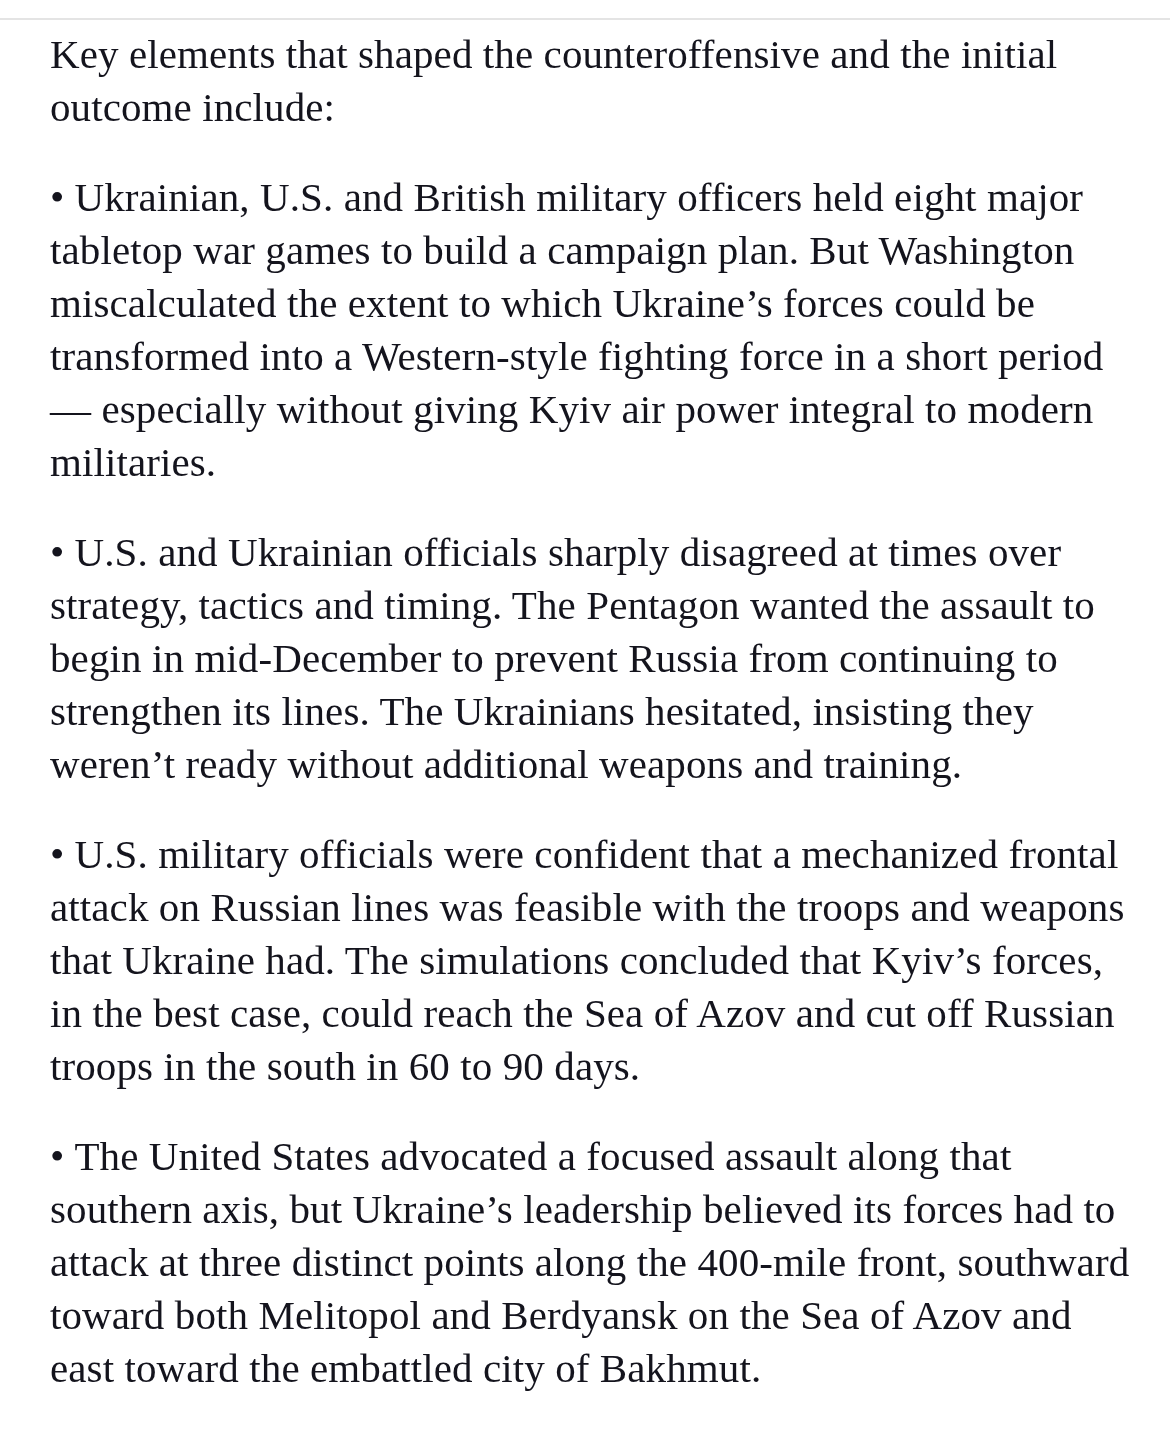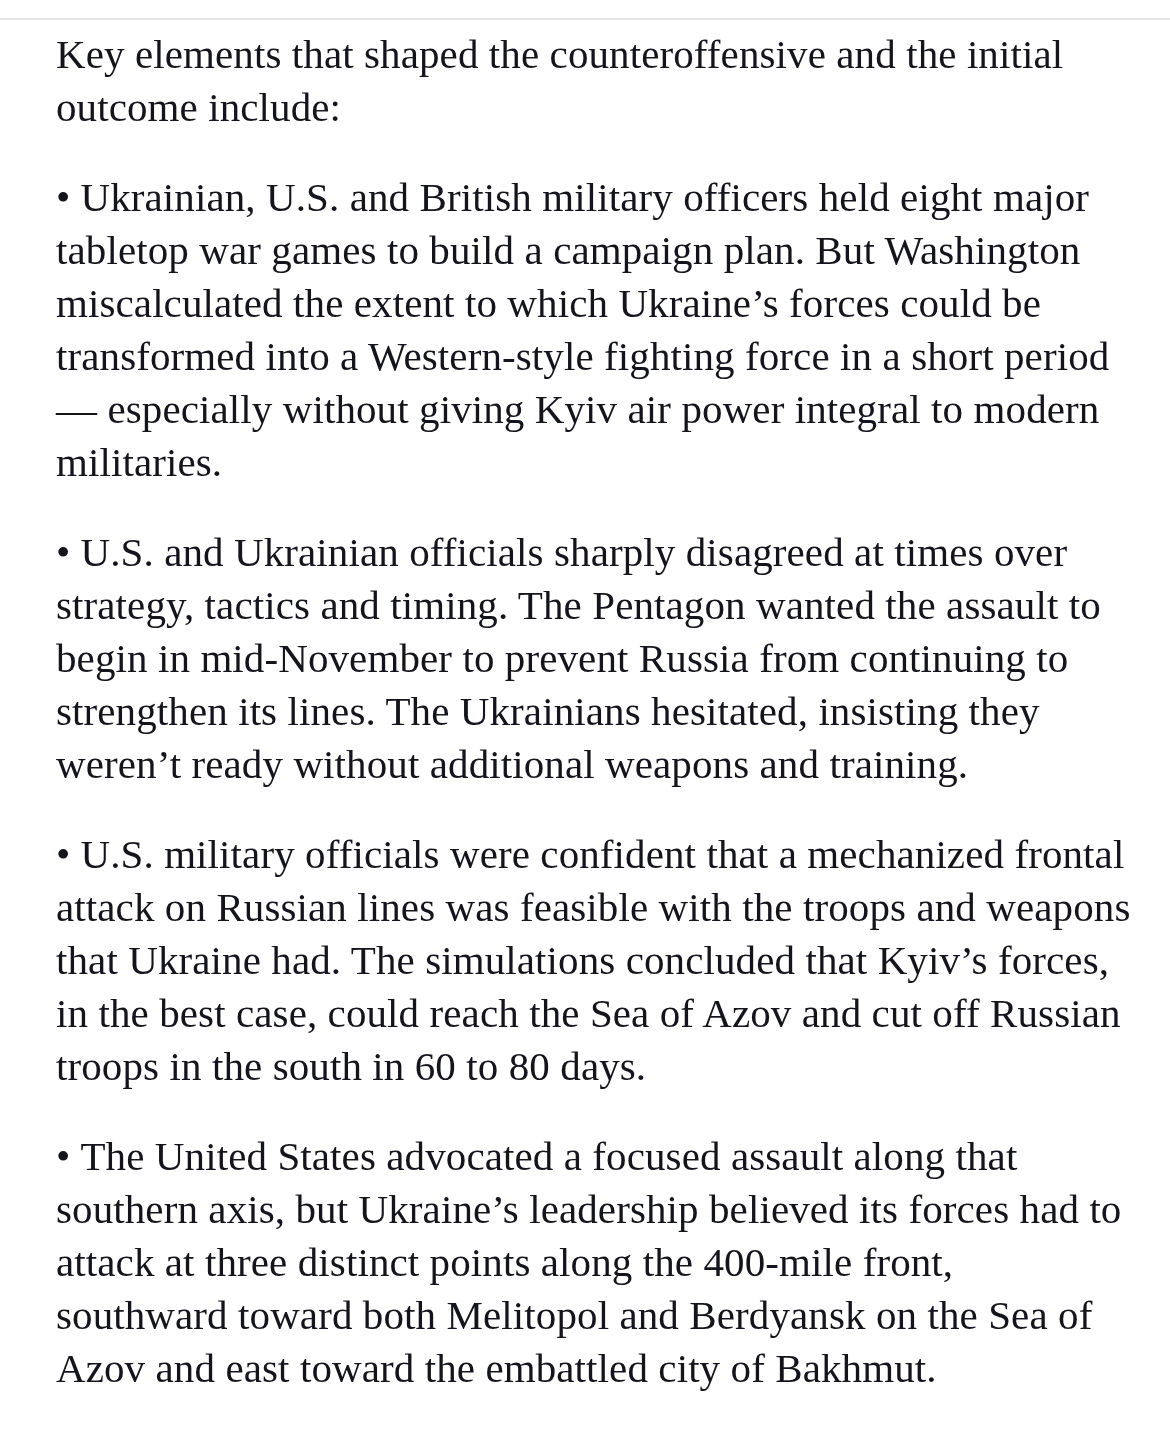--- a/index.html
+++ b/index.html
@@ -19,38 +19,38 @@
     width: 100%;
     background: #e4e4e4;
   }
   .article {
     padding: 8px 38px 0 38px;
     color: #14141d;
   }
   .article p {
     font-size: 41px;
     line-height: 53px;
-    margin: 0 0 37px 18px;
+    margin: 0 0 37px 12px;
     letter-spacing: 0.1px;
   }
   .bullet-marker {
     display: inline;
     padding-right: 10px;
   }
 </style>
 </head>
 <body>
 
 <div class="top-rule"></div>
 
 <div class="article">
 
   <p>Key elements that shaped the counteroffensive and the initial outcome include:</p>
 
   <p><span class="bullet-marker">•</span><span>Ukrainian, U.S. and British military officers held eight major tabletop war games to build a campaign plan. But Washington miscalculated the extent to which Ukraine’s forces could be transformed into a Western-style fighting force in a short period — especially without giving Kyiv air power integral to modern militaries.</span></p>
 
-  <p><span class="bullet-marker">•</span><span>U.S. and Ukrainian officials sharply disagreed at times over strategy, tactics and timing. The Pentagon wanted the assault to begin in mid-November to prevent Russia from continuing to strengthen its lines. The Ukrainians hesitated, insisting they weren’t ready without additional weapons and training.</span></p>
+  <p><span class="bullet-marker">•</span><span>U.S. and Ukrainian officials sharply disagreed at times over strategy, tactics and timing. The Pentagon wanted the assault to begin in mid-December to prevent Russia from continuing to strengthen its lines. The Ukrainians hesitated, insisting they weren’t ready without additional weapons and training.</span></p>
 
-  <p><span class="bullet-marker">•</span><span>U.S. military officials were confident that a mechanized frontal attack on Russian lines was feasible with the troops and weapons that Ukraine had. The simulations concluded that Kyiv’s forces, in the best case, could reach the Sea of Azov and cut off Russian troops in the south in 60 to 80 days.</span></p>
+  <p><span class="bullet-marker">•</span><span>U.S. military officials were confident that a mechanized frontal attack on Russian lines was feasible with the troops and weapons that Ukraine had. The simulations concluded that Kyiv’s forces, in the best case, could reach the Sea of Azov and cut off Russian troops in the south in 60 to 90 days.</span></p>
 
   <p><span class="bullet-marker">•</span><span>The United States advocated a focused assault along that southern axis, but Ukraine’s leadership believed its forces had to attack at three distinct points along the 400-mile front, southward toward both Melitopol and Berdyansk on the Sea of Azov and east toward the embattled city of Bakhmut.</span></p>
 
 </div>
 
 </body></html>

